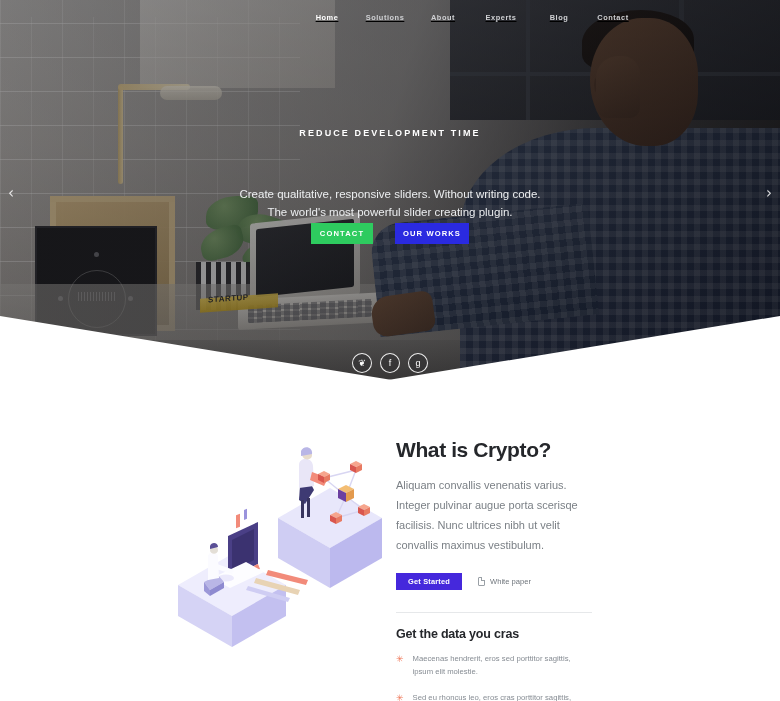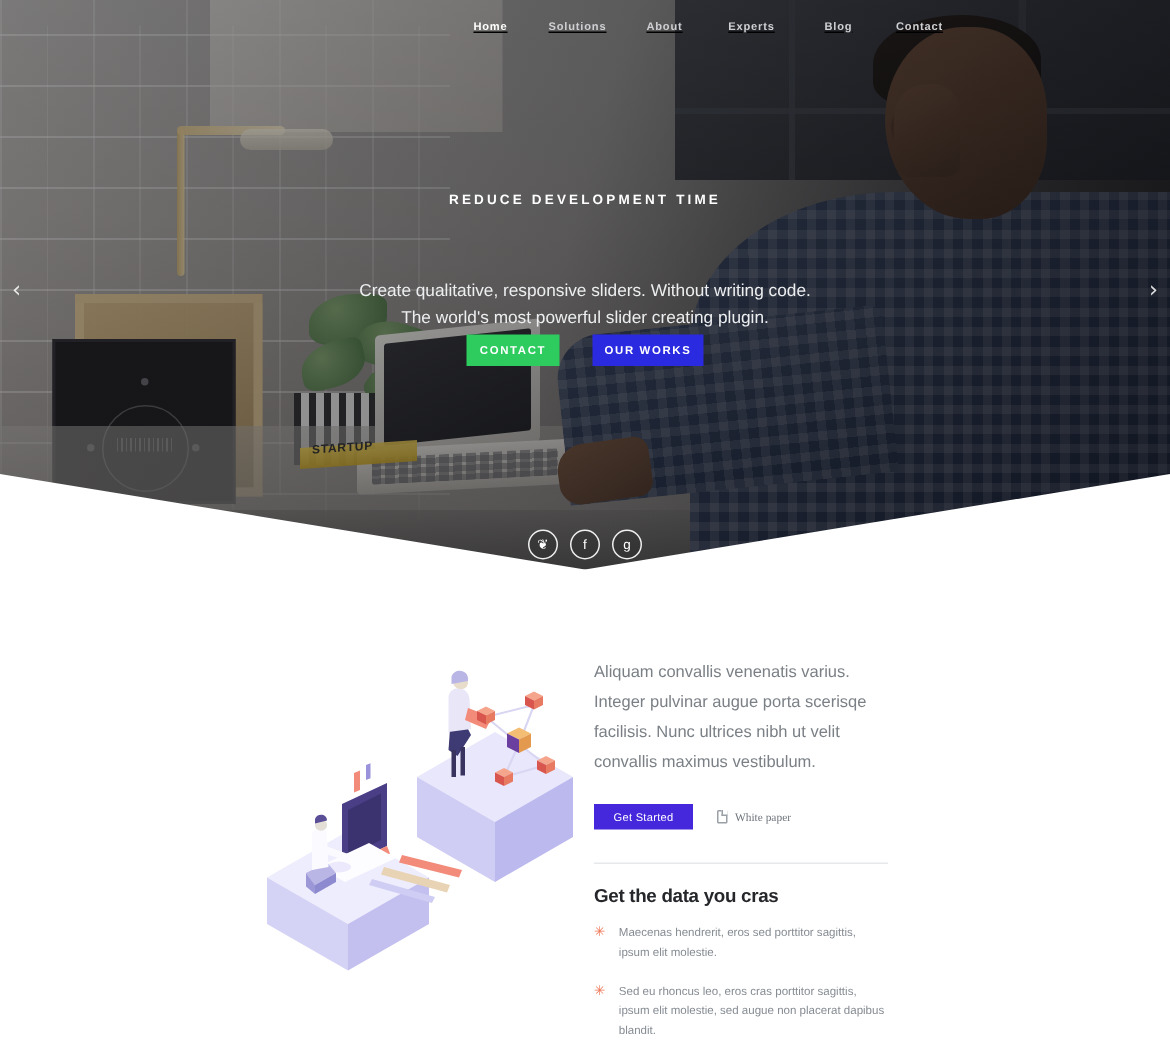--- a/index.html
+++ b/index.html
@@ -154,24 +154,24 @@
   .arrow-r { right:8px; }
 
   
   .content { position:absolute; left:0; top:380px; width:780px; height:321px; background:#fff; }
   .illus { position:absolute; left:160px; top:50px; width:230px; height:230px; }
   .right-col { position:absolute; left:396px; top:58px; width:196px; }
   .h2 { font-size:21px; font-weight:bold; color:#25272b; letter-spacing:-.4px; margin-bottom:13px; }
   .para { font-size:11px; color:#7b8086; line-height:1.82; }
   .cta-row { display:flex; align-items:center; gap:16px; margin-top:18px; }
   .get-started { background:#4528dc; color:#fff; border:none; cursor:pointer;
-     font-size:7.4px; font-weight:normal; width:66px; height:17px; display:flex;
+     font-size:7.4px; font-weight:bold; width:66px; height:17px; display:flex;
      align-items:center; justify-content:center; letter-spacing:.2px; }
   .wp { display:flex; align-items:center; gap:5px; cursor:pointer; }
-  .wp-label { font-size:7.6px; color:#6f757c;font-family:Liberation Serif, serif; }
+  .wp-label { font-size:7.6px; color:#6f757c; }
   .doc-ico { width:7px; height:9px; border:1px solid #9aa0a6; border-radius:1px; position:relative; flex:none; }
   .doc-ico::after { content:""; position:absolute; right:-1px; top:-1px; width:3px; height:3px;
      background:#fff; border-left:1px solid #9aa0a6; border-bottom:1px solid #9aa0a6; }
   .divider { height:1px; background:#e6e8ea; margin-top:22px; }
   .h3 { font-size:12.5px; font-weight:bold; color:#25272b; margin-top:14px; margin-bottom:12px; letter-spacing:-.2px; }
   .li { display:flex; gap:9px; margin-bottom:13px; }
   .star { color:#ef7a5c; font-size:9px; flex:none; line-height:1.55; font-family:"DejaVu Sans",sans-serif; }
   .li-text { font-size:7.7px; color:#868c93; line-height:1.68; }
 
   
@@ -361,20 +361,21 @@
         </g>
         <g>
           <path d="M198 77 L204 74 L210 77 L204 80 Z" fill="#f6a58d"></path>
           <path d="M198 77 L198 83 L204 86 L204 80 Z" fill="#d9564e"></path>
           <path d="M204 80 L204 86 L210 83 L210 77 Z" fill="#e87a62"></path>
         </g>
       </svg>
     </div>
 
     <div class="right-col">
+      <div class="h2">What is Crypto?</div>
       <div class="para">Aliquam convallis venenatis varius. Integer pulvinar augue porta scerisqe facilisis. Nunc ultrices nibh ut velit convallis maximus vestibulum.</div>
 
       <div class="cta-row">
         <button class="get-started">Get Started</button>
         <div class="wp">
           <span class="doc-ico"></span>
           <span class="wp-label">White paper</span>
         </div>
       </div>
 

